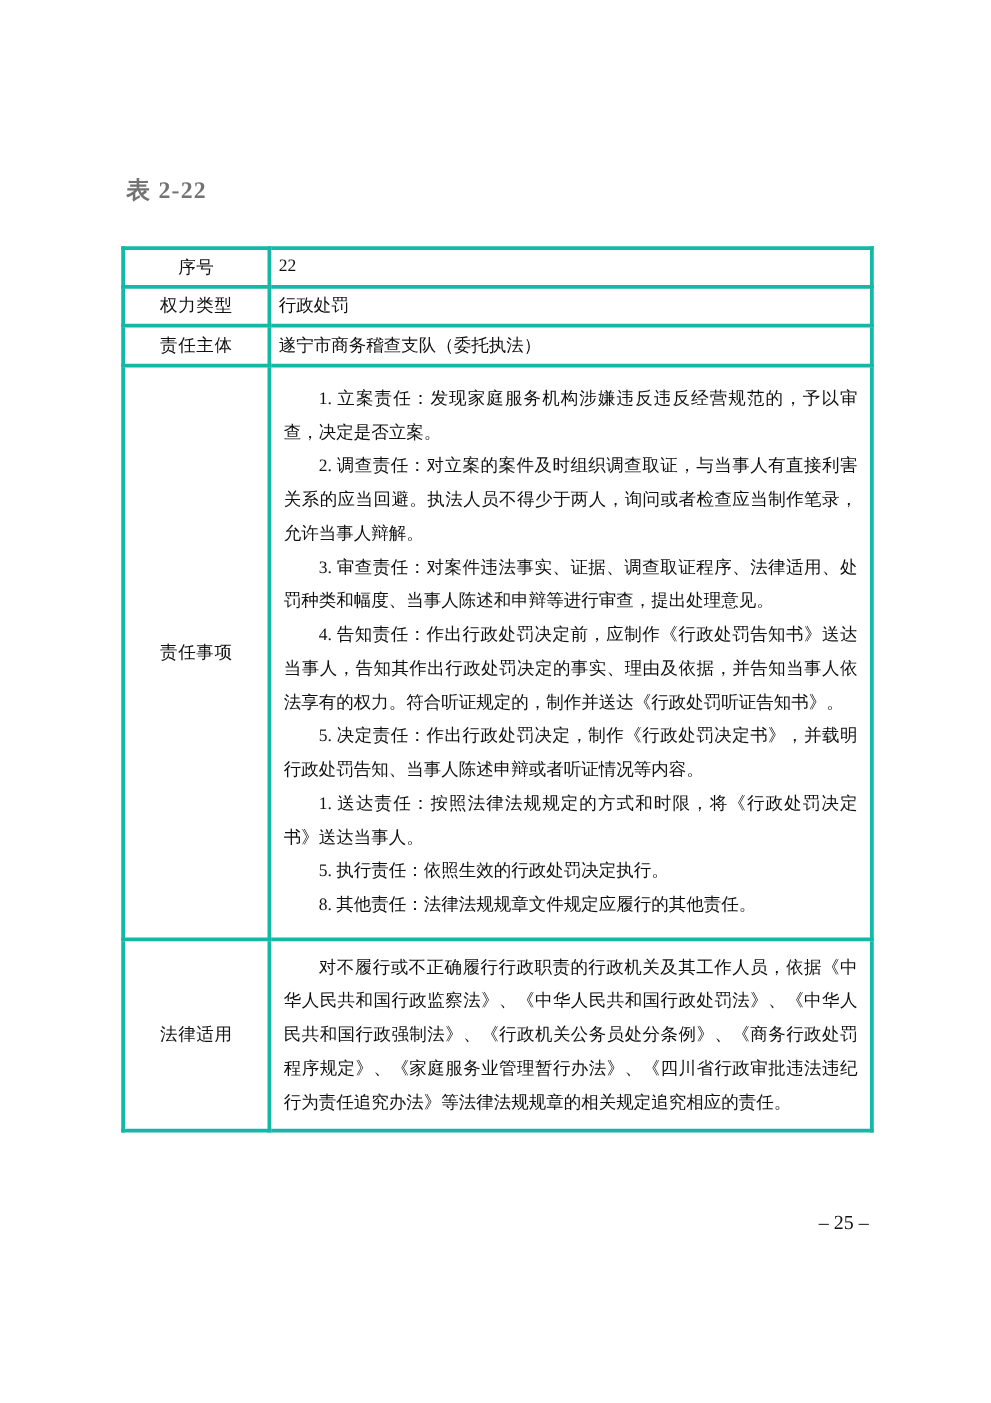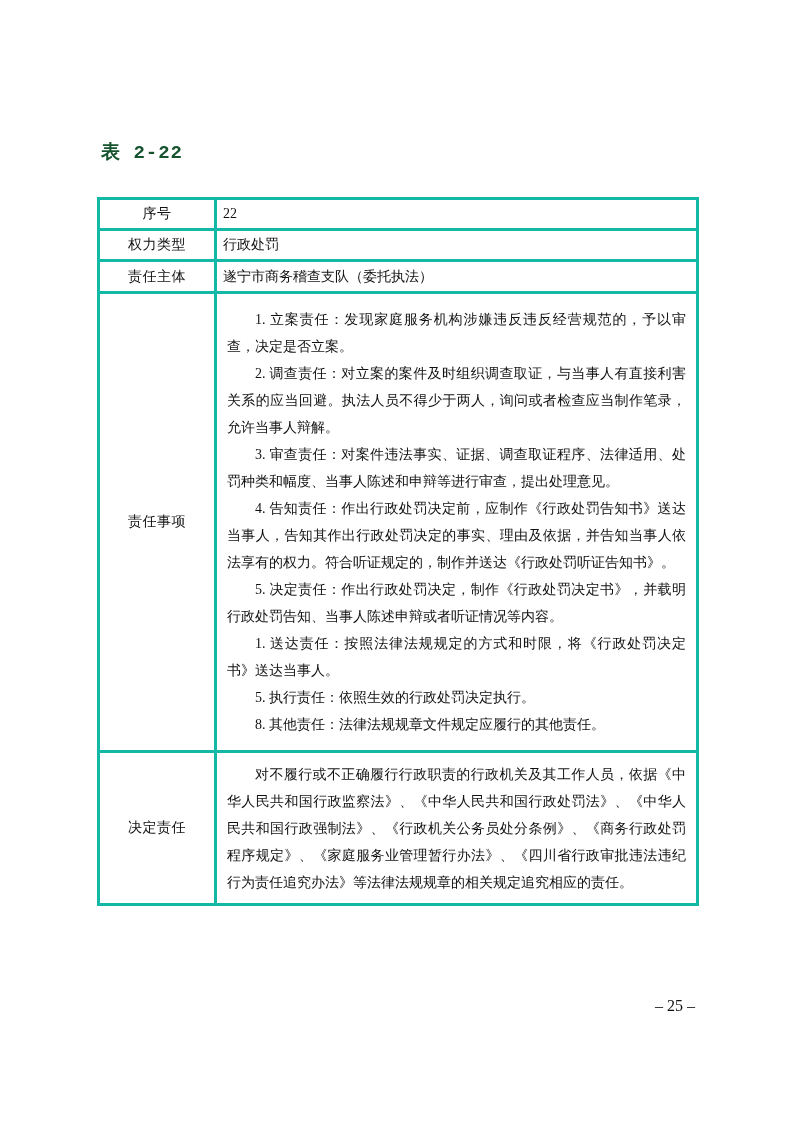--- a/index.html
+++ b/index.html
@@ -13,25 +13,25 @@
     height: 1122px;
     background: #ffffff;
     color: #111111;
     font-family: "Liberation Serif", "DejaVu Serif", serif;
     overflow: hidden;
   }
   .doc-title {
     position: absolute;
     left: 101px;
     top: 139px;
-    font-family: Liberation Mono, monospace;
+    font-family: Liberation Serif, serif;
     font-weight: bold;
     font-size: 19px;
     letter-spacing: 1px;
-    color: #14532d;
+    color: #737373;
   }
   table.info-table {
     position: absolute;
     left: 97px;
     top: 197px;
     width: 602px;
     border-collapse: collapse;
     table-layout: fixed;
     font-size: 14px;
     color: #111111;
@@ -64,21 +64,21 @@
     line-height: 27px;
   }
   tr.h28 td { height: 28px; }
   tr.h29 td { height: 29px; }
   tr.h448 td { height: 448px; }
   tr.h142 td { height: 142px; }
   tr.h48 td { height: 48px; }
   .page-number {
     position: absolute;
     left: 97px;
-    top: 997px;
+    top: 970px;
     width: 598px;
     text-align: right;
     font-size: 16px;
     color: #111111;
   }
 </style>
 </head>
 <body>
 
 <div class="page">
@@ -106,21 +106,21 @@
           <p>2. 调查责任：对立案的案件及时组织调查取证，与当事人有直接利害关系的应当回避。执法人员不得少于两人，询问或者检查应当制作笔录，允许当事人辩解。</p>
           <p>3. 审查责任：对案件违法事实、证据、调查取证程序、法律适用、处罚种类和幅度、当事人陈述和申辩等进行审查，提出处理意见。</p>
           <p>4. 告知责任：作出行政处罚决定前，应制作《行政处罚告知书》送达当事人，告知其作出行政处罚决定的事实、理由及依据，并告知当事人依法享有的权力。符合听证规定的，制作并送达《行政处罚听证告知书》。</p>
           <p>5. 决定责任：作出行政处罚决定，制作《行政处罚决定书》，并载明行政处罚告知、当事人陈述申辩或者听证情况等内容。</p>
           <p>1. 送达责任：按照法律法规规定的方式和时限，将《行政处罚决定书》送达当事人。</p>
           <p>5. 执行责任：依照生效的行政处罚决定执行。</p>
           <p>8. 其他责任：法律法规规章文件规定应履行的其他责任。</p>
         </td>
       </tr>
       <tr class="h142">
-        <td class="label-cell">决定责任</td>
+        <td class="label-cell">法律适用</td>
         <td class="paras-cell">
           <p>对不履行或不正确履行行政职责的行政机关及其工作人员，依据《中华人民共和国行政监察法》、《中华人民共和国行政处罚法》、《中华人民共和国行政强制法》、《行政机关公务员处分条例》、《商务行政处罚程序规定》、《家庭服务业管理暂行办法》、《四川省行政审批违法违纪行为责任追究办法》等法律法规规章的相关规定追究相应的责任。</p>
         </td>
       </tr>
     </tbody>
   </table>
 
   <div class="page-number">– 25 –</div>
 
 </div>

